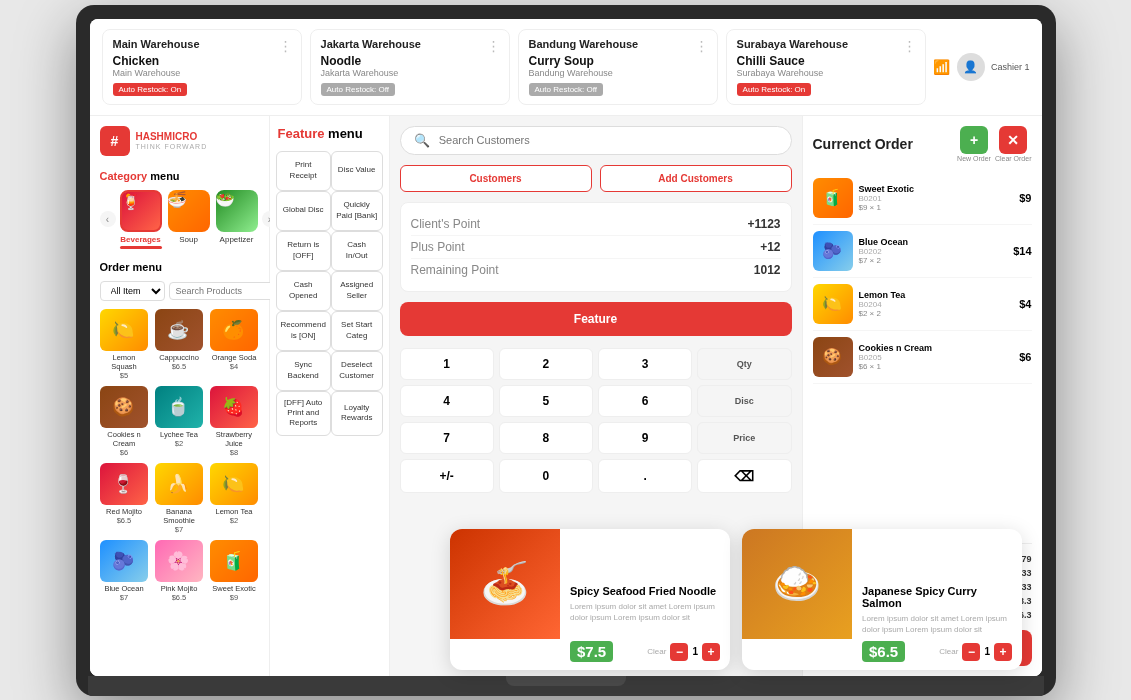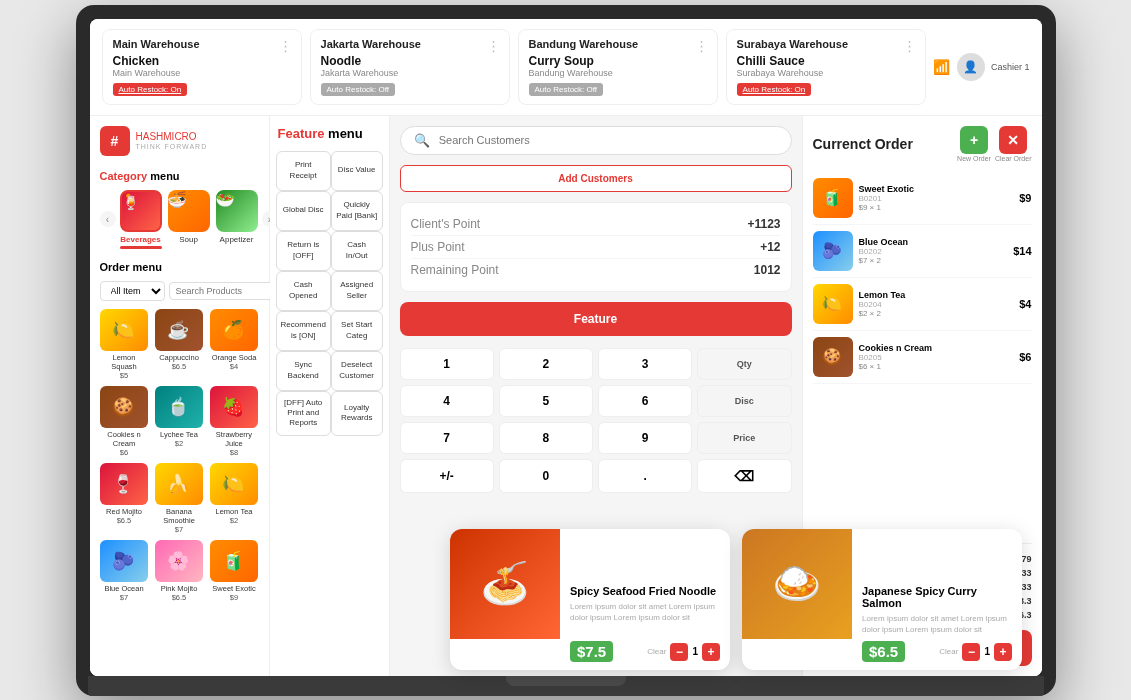--- a/index.html
+++ b/index.html
@@ -60,21 +60,21 @@
       color: #888;
     }
     .warehouse-card .badge {
       display: inline-block;
       font-size: 8px;
       padding: 2px 6px;
       border-radius: 3px;
       margin-top: 4px;
       color: #fff;
     }
-    .badge-red { background: #e53935; text-decoration: underline; }
+    .badge-red { background: #e53935; }
     .badge-gray { background: #aaa; }
     .warehouse-card .more-icon {
       position: absolute;
       top: 8px;
       right: 8px;
       color: #bbb;
       font-size: 14px;
       cursor: pointer;
     }
 
@@ -104,21 +104,21 @@
       height: 30px;
       background: #e53935;
       border-radius: 6px;
       display: flex;
       align-items: center;
       justify-content: center;
       color: white;
       font-weight: 900;
       font-size: 14px;
     }
-    .brand-text { font-size: 10px; font-weight: 400; color: #e53935; line-height: 1.2; }
+    .brand-text { font-size: 10px; font-weight: 700; color: #e53935; line-height: 1.2; }
     .brand-sub { font-size: 7px; color: #aaa; letter-spacing: 1px; }
 
     .section-title {
       font-size: 11px;
       font-weight: 700;
       margin-bottom: 8px;
     }
     .section-title span { color: #e53935; }
 
     .category-row {
@@ -764,20 +764,21 @@
         </div>
       </div>
 
       <div class="customer-panel">
         <div class="search-bar">
           <span class="search-icon">🔍</span>
           <input type="text" placeholder="Search Customers" style="">
         </div>
 
         <div class="customer-btns">
+          <button class="cust-btn">Customers</button>
           <button class="cust-btn">Add Customers</button>
         </div>
 
         <div class="points-card">
           <div class="points-row">
             <span class="points-label">Client's Point</span>
             <span class="points-val">+1123</span>
           </div>
           <div class="points-row">
             <span class="points-label">Plus Point</span>

